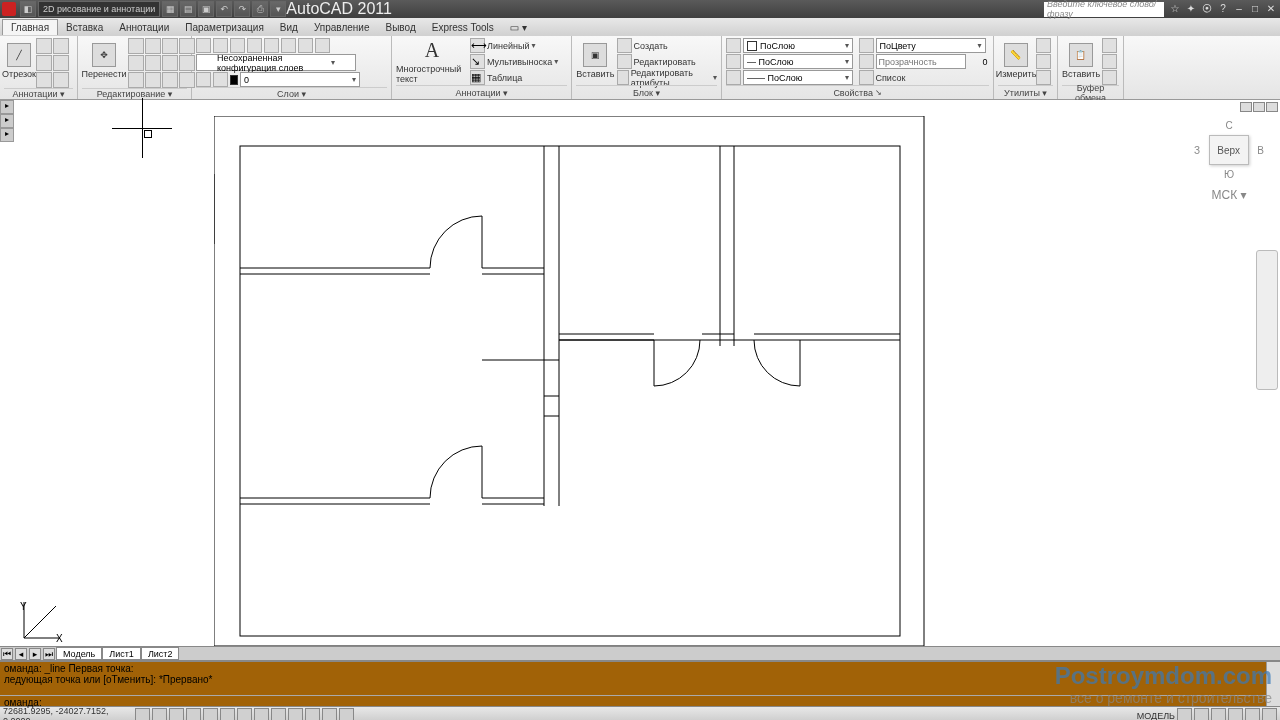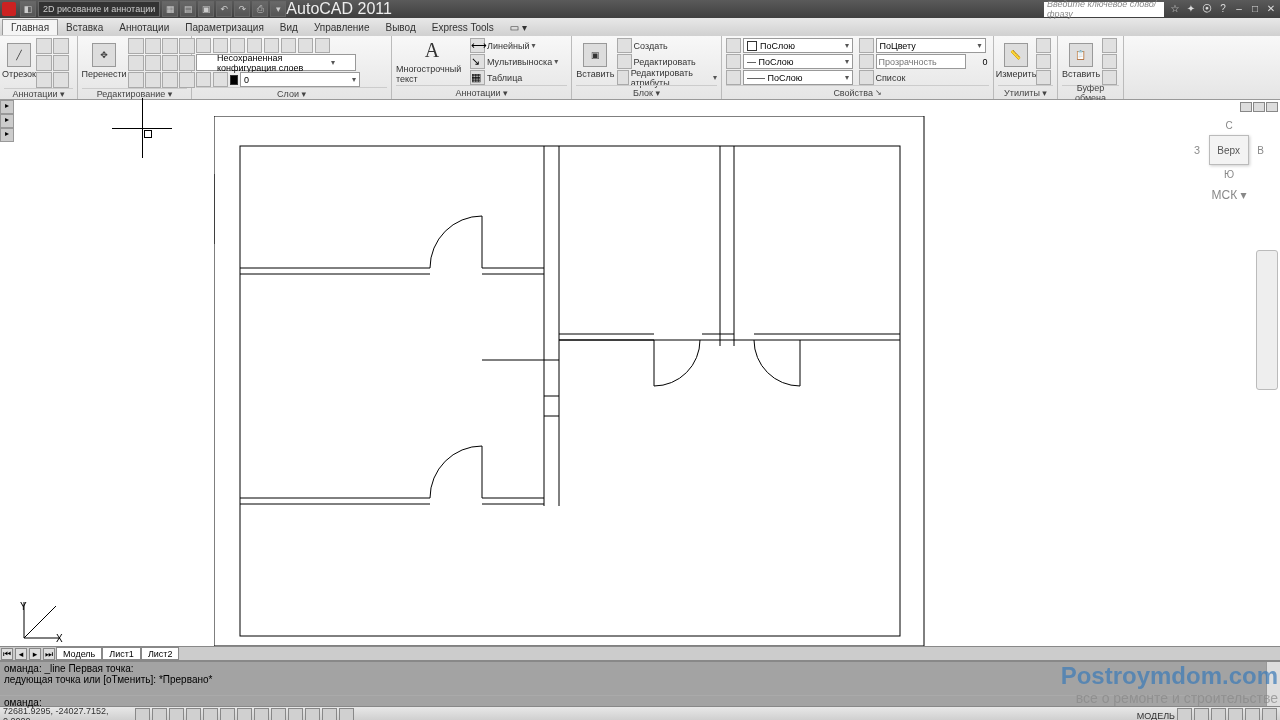--- a/index.html
+++ b/index.html
@@ -55,30 +55,30 @@
 .ucs svg { position:absolute; bottom:0; left:0; }
 .navcube { position:absolute; right:16px; top:20px; width:70px; text-align:center; font-size:10px; color:#888; }
 .navcube .face { width:40px; height:30px; border:1px solid #bbb; background:#f3f3f3; margin:4px auto; display:flex; align-items:center; justify-content:center; font-size:10px; color:#555; box-shadow:1px 1px 3px rgba(0,0,0,.2); }
 .navbar-side { position:absolute; right:2px; top:150px; width:22px; height:140px; background:#eee; border:1px solid #bbb; border-radius:3px; }
 
 .model-tabs { height:14px; background:#ccc; border-top:1px solid #888; display:flex; align-items:center; font-size:9px; }
 .model-tabs .tctl { width:12px; height:12px; border:1px solid #888; background:#ddd; text-align:center; line-height:10px; margin:0 1px; }
 .model-tabs .tab { padding:0 6px; border:1px solid #888; background:#ffffff; height:13px; display:flex; align-items:center; }
 .model-tabs .tab.active { background:#fff; }
 
-.cmdwin { height:46px; background:#a3a3a3; border-top:2px solid #888; font-family:"Consolas",monospace; font-size:10px; position:relative; }
+.cmdwin { height:46px; background:#a16207; border-top:2px solid #888; font-family:"Consolas",monospace; font-size:10px; position:relative; }
 .cmd-history { padding:1px 4px; overflow:hidden; height:33px; }
 .cmd-line { display:flex; border-top:1px solid #aaa; height:13px; align-items:center; padding:0 4px; }
 .cmd-scroll { position:absolute; right:0; top:0; width:14px; height:100%; background:#ddd; border-left:1px solid #999; }
 
 .statusbar { height:18px; background:linear-gradient(#e8e8e8,#c8c8c8); border-top:1px solid #888; display:flex; align-items:center; font-size:9px; color:#333; padding:0 3px; gap:2px; }
 .statusbar .coords { width:130px; }
 .statusbar .sbtn { width:15px; height:15px; background:#d0d0d0; border:1px solid #888; }
 .statusbar .flex { flex:1; }
-.watermark { position:absolute; right:2px; bottom:14px; text-align:right; pointer-events:none; }
+.watermark { position:absolute; right:8px; bottom:14px; text-align:right; pointer-events:none; }
 .watermark .line1 { font-size:24px; font-weight:bold; color:#3a7ab8; opacity:.7; }
 .watermark .line2 { font-size:14px; color:#888; opacity:.7; }
 </style>
 </head>
 <body>
 
 <div class="titlebar">
   <div class="app-icon"></div>
   <div class="qat">
     <div class="qat-item">◧</div>

